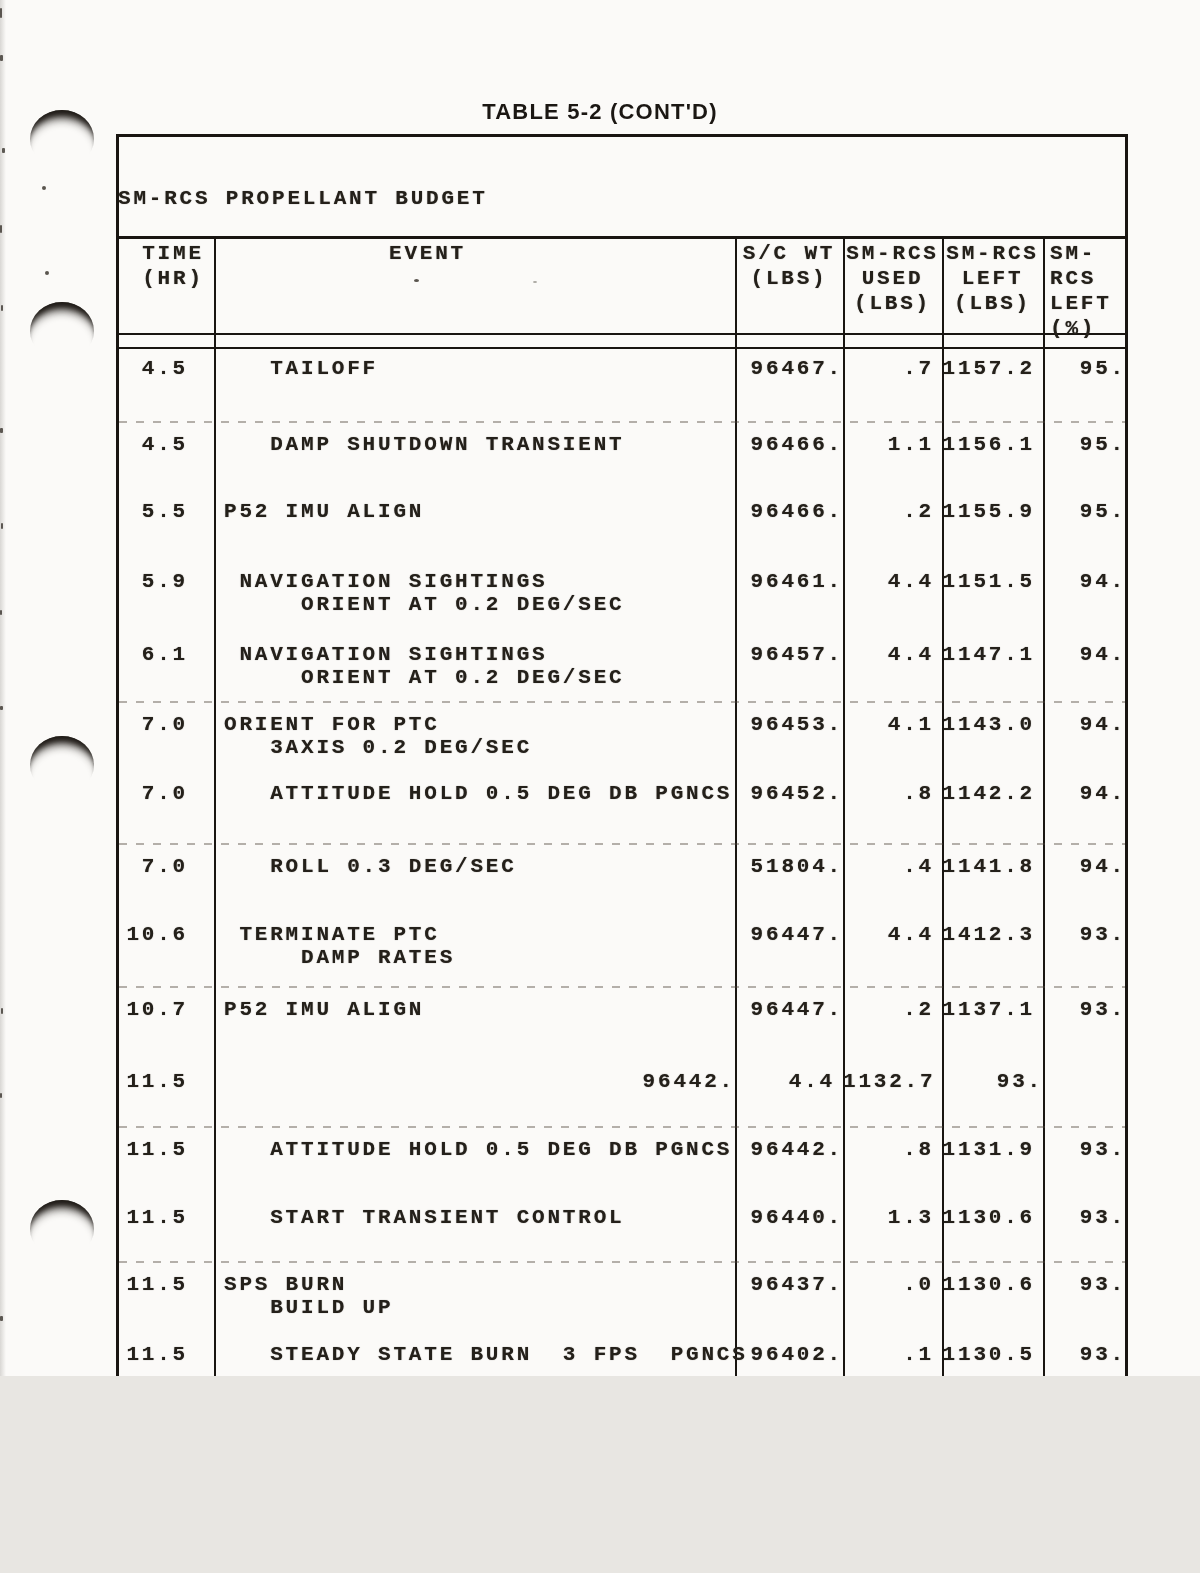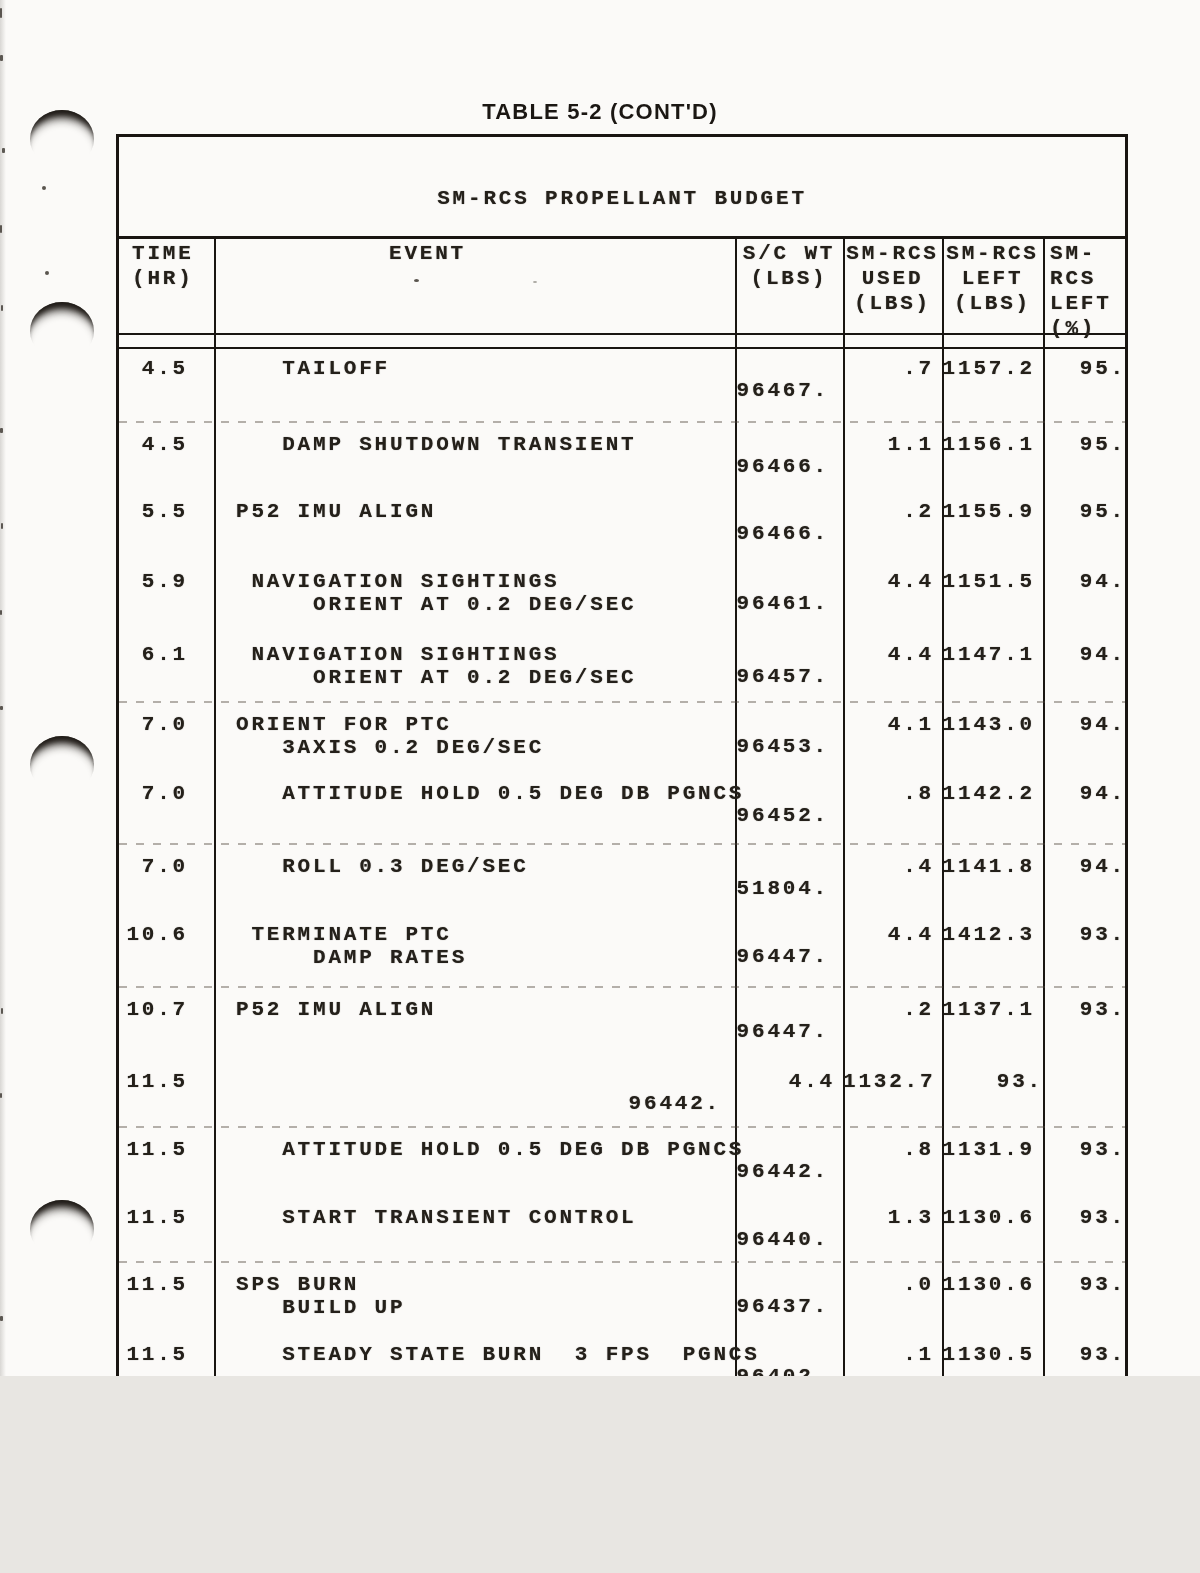--- a/index.html
+++ b/index.html
@@ -9,36 +9,36 @@
   .print{font-weight:bold;font-size:21px;letter-spacing:2.8px;
          text-shadow:0 0 1px rgba(32,27,21,.55);color:#24201a;}
   .heading{position:absolute;top:99px;left:0;width:1200px;text-align:center;
            font-family:"Liberation Sans","DejaVu Sans",sans-serif;font-weight:bold;
            font-size:22px;letter-spacing:1.2px;color:#1b1713;}
   .pageno{position:absolute;top:1452px;left:0;width:1224px;text-align:center;
           font-family:"Liberation Sans","DejaVu Sans",sans-serif;font-weight:bold;
           font-size:20px;letter-spacing:1px;color:#1b1713;}
   .tbl-border{position:absolute;left:116px;top:134px;width:1012px;height:1271px;
               box-sizing:border-box;border:3px solid #191511;border-bottom-width:5px;}
-  .tbl-title{position:absolute;left:118px;top:187px;width:1008px;text-align:center;}
+  .tbl-title{position:absolute;left:118px;top:187px;width:1008px;text-align:left;}
   .vline{position:absolute;width:2px;background:#191511;}
   .hline{position:absolute;left:118px;width:1008px;background:#191511;}
   .sep{position:absolute;left:119px;width:1006px;height:2px;opacity:.75;filter:blur(.3px);
        background:repeating-linear-gradient(90deg,rgba(78,68,57,.55) 0 8px,rgba(78,68,57,0) 8px 17px);}
   .header-row,.row{position:absolute;left:118px;width:1008px;display:grid;
        grid-template-columns:96px 521px 108px 99px 101px 83px;}
   .h-cell{white-space:pre;line-height:25px;}
-  .h-time{padding-left:14px;}
+  .h-time{padding-left:14px;text-align:center;}
   .h-event{padding-left:175px;}
   .h-wt,.h-used,.h-left{text-align:center;}
   .h-pct{padding-left:7px;}
   .cell{white-space:pre;line-height:23px;}
   .c-time{text-align:right;padding-right:26px;}
-  .c-event{padding-left:22px;}
-  .c-wt{text-align:right;padding-right:14px;margin-top:22px;}
+  .c-event{padding-left:10px;}
+  .c-wt{text-align:right;}
   .c-used{text-align:right;padding-right:8px;}
   .c-left{text-align:right;padding-right:8px;}
   .c-pct{text-align:right;}
   .hole{position:absolute;left:30px;width:64px;height:58px;border-radius:50%;
         box-shadow:inset 0 15px 10px -7px rgba(28,24,20,.92),inset 0 7px 5px -3px rgba(28,24,20,.85);
         filter:blur(.6px);}
   .speck{position:absolute;background:rgba(45,40,33,.75);border-radius:1px;}
   .dot{position:absolute;background:rgba(50,44,36,.8);border-radius:50%;}
   .edge-shade{position:absolute;left:0;top:0;width:6px;height:1573px;
         background:linear-gradient(90deg,rgba(60,55,48,.18),rgba(60,55,48,0));}

